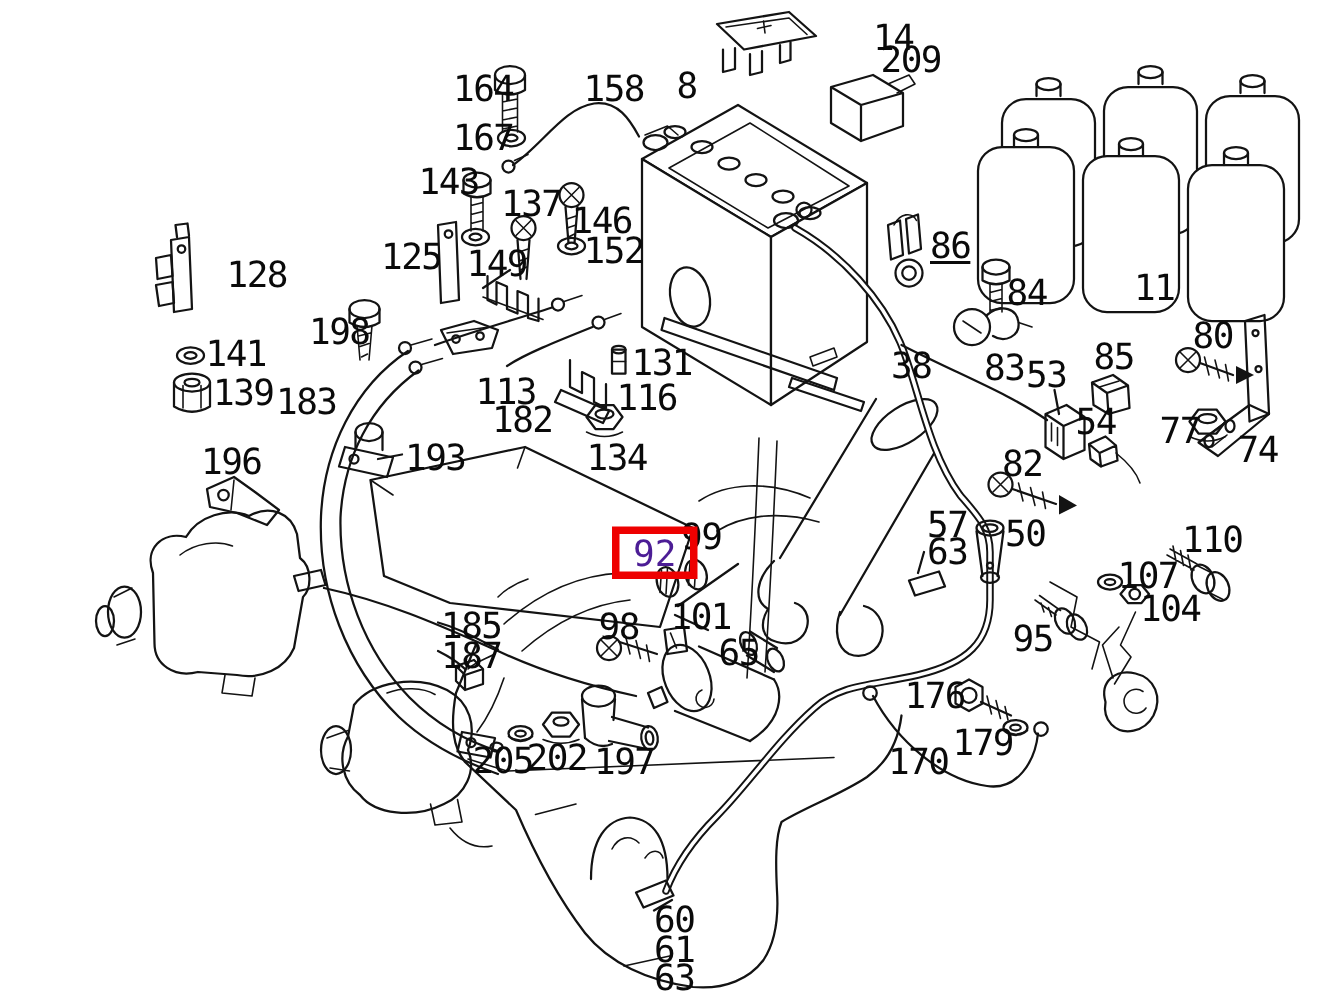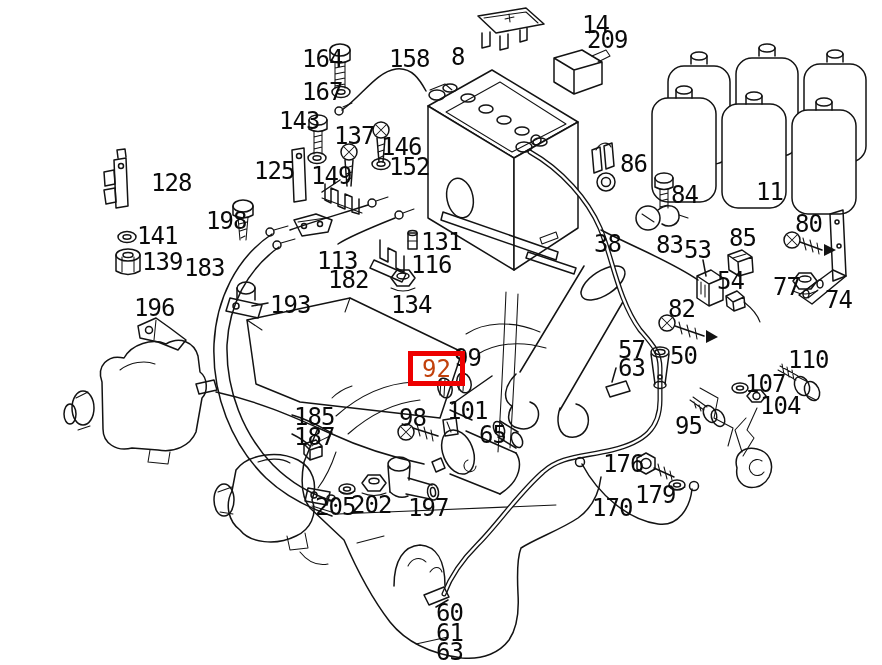--- a/index.html
+++ b/index.html
@@ -7,21 +7,21 @@
          font-family:"DejaVu Sans Mono","Liberation Mono",monospace;}
   svg{position:absolute;left:0;top:0;}
   svg *{stroke:#131313;fill:none;stroke-width:1.5;stroke-linecap:round;stroke-linejoin:round;}
   svg .thin{stroke-width:1.05;}
   svg .wfill{fill:#ffffff;}
   svg .bfill{fill:#131313;stroke:none;}
   svg .cable-out{stroke-width:5;}
   svg .cable-in{stroke:#ffffff;stroke-width:2.4;}
   .part-label{position:absolute;font-size:24px;line-height:1;color:#0a0a0a;letter-spacing:-1px;white-space:nowrap;}
   .hl-box{position:absolute;border:5px solid #ee0000;display:flex;align-items:center;justify-content:center;
-          font-size:24px;color:#c2410c;background:transparent;box-sizing:border-box;}
+          font-size:24px;color:#4c1d95;background:transparent;box-sizing:border-box;}
 </style>
 </head>
 <body>
 
 <div class="stage">
 <svg width="882" height="665" viewBox="0 0 882 665">
 
   <g>
 
     <path d="M247,320 L350,298 L462,352 L440,418 L300,402 L256,384 Z"></path>
@@ -420,21 +420,21 @@
       <div class="part-label" style="left: 451px; top: 45px;">8</div>
       <div class="part-label" style="left: 534px; top: 13px; margin-left: 48px;">14</div>
       <div class="part-label" style="left: 587px; top: 28px;">209</div>
       <div class="part-label" style="left: 279px; top: 109px;">143</div>
       <div class="part-label" style="left: 381px; top: 103px; margin-top: 32px;">146</div>
       <div class="part-label" style="left: 334px; top: 124px;">137</div>
       <div class="part-label" style="left: 389px; top: 155px;">152</div>
       <div class="part-label" style="left: 254px; top: 159px;">125</div>
       <div class="part-label" style="left: 311px; top: 164px;">149</div>
       <div class="part-label" style="left: 151px; top: 171px;">128</div>
-      <div class="part-label" style="left: 620px; top: 152px;">86</div>
+      <div class="part-label" style="left: 620px; top: 152px; text-decoration: underline;">86</div>
       <div class="part-label" style="left: 671px; top: 183px;">84</div>
       <div class="part-label" style="left: 756px; top: 180px;">11</div>
       <div class="part-label" style="left: 206px; top: 209px;">198</div>
       <div class="part-label" style="left: 317px; top: 234px; margin-top: 15px;">113</div>
       <div class="part-label" style="left: 137px; top: 224px;">141</div>
       <div class="part-label" style="left: 142px; top: 250px;">139</div>
       <div class="part-label" style="left: 184px; top: 256px;">183</div>
       <div class="part-label" style="left: 421px; top: 230px;">131</div>
       <div class="part-label" style="left: 411px; top: 253px;">116</div>
       <div class="part-label" style="left: 328px; top: 268px;">182</div>
@@ -461,21 +461,21 @@
       <div class="part-label" style="left: 399px; top: 406px;">98</div>
       <div class="part-label" style="left: 447px; top: 399px;">101</div>
       <div class="part-label" style="left: 479px; top: 423px;">65</div>
       <div class="part-label" style="left: 294px; top: 405px;">185</div>
       <div class="part-label" style="left: 294px; top: 425px;">187</div>
       <div class="part-label" style="left: 603px; top: 452px;">176</div>
       <div class="part-label" style="left: 635px; top: 483px;">179</div>
       <div class="part-label" style="left: 592px; top: 496px;">170</div>
       <div class="part-label" style="left: 315px; top: 495px;">205</div>
       <div class="part-label" style="left: 351px; top: 493px;">202</div>
-      <div class="part-label" style="left: 396px; top: 496px; margin-left: 12px;">197</div>
+      <div class="part-label" style="left: 396px; top: 496px;">197</div>
       <div class="part-label" style="left: 436px; top: 601px;">60</div>
       <div class="part-label" style="left: 436px; top: 621px;">61</div>
       <div class="part-label" style="left: 436px; top: 640px;">63</div>
     </div>
 
 <div class="hl-box" id="hl-box" style="left: 408px; top: 351px; width: 57px; height: 35px; border-color: rgb(238, 0, 0);">
   <span>92</span>
 </div>
 </div>
 

